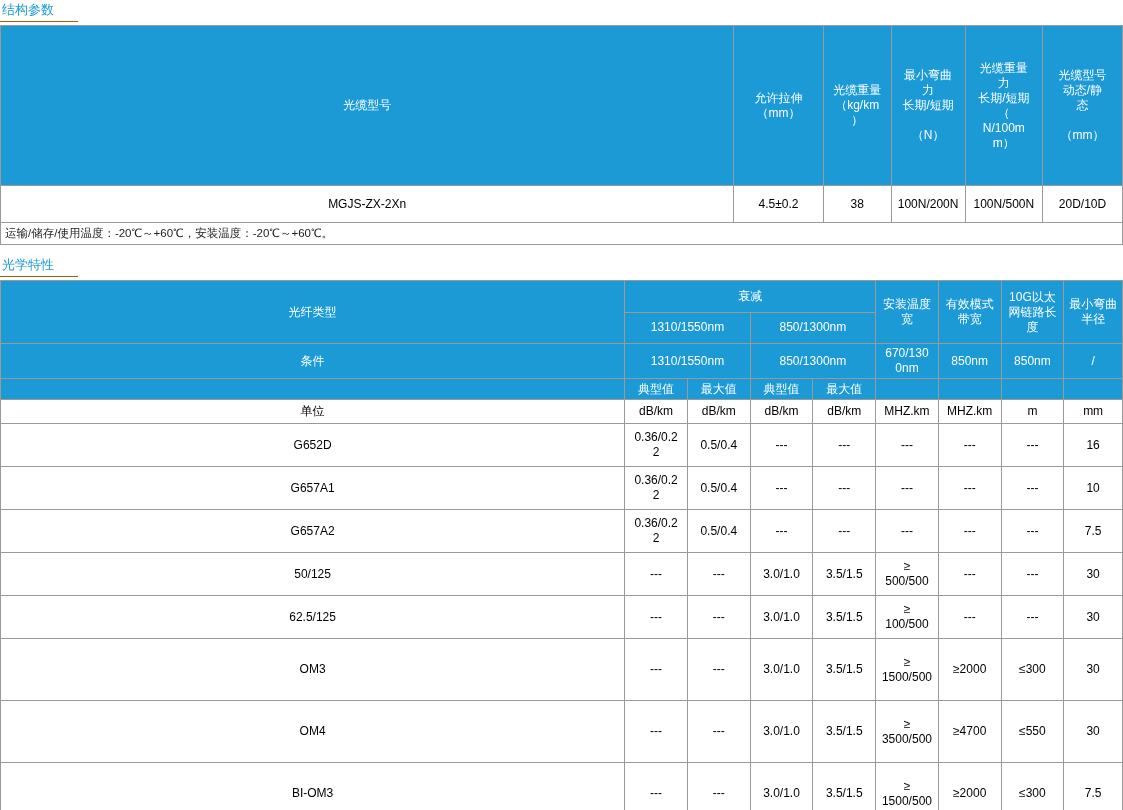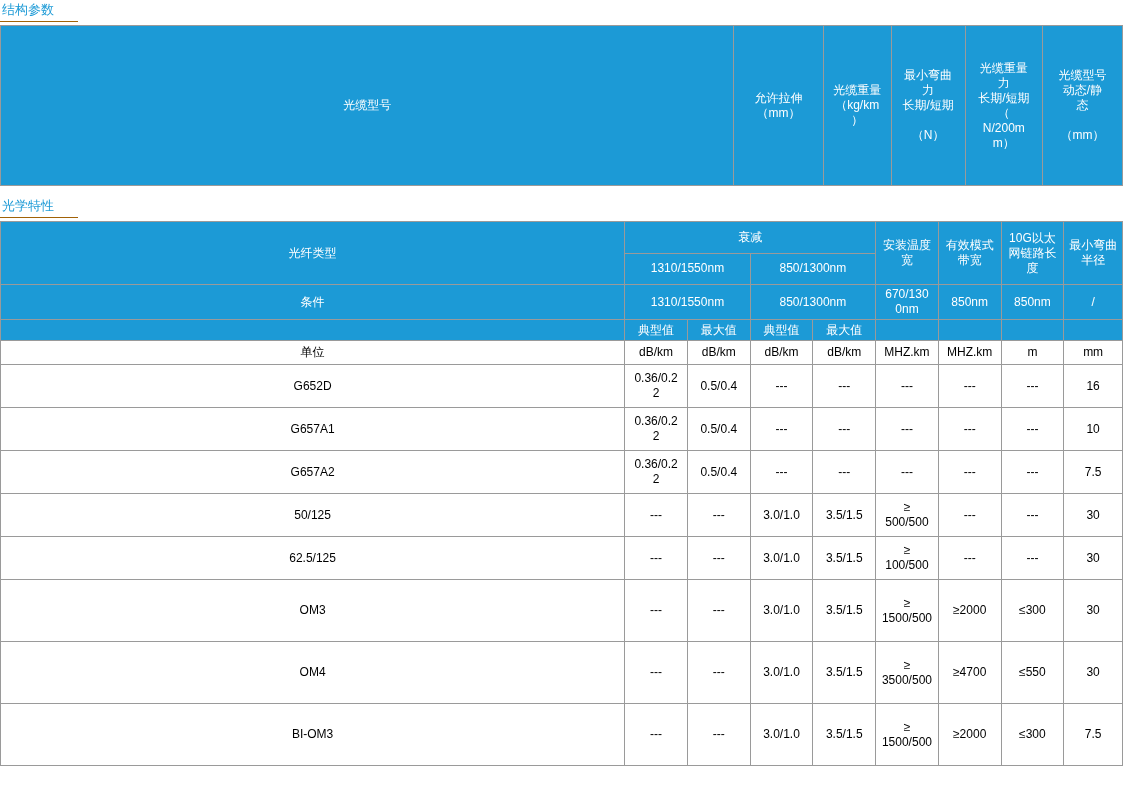--- a/index.html
+++ b/index.html
@@ -94,33 +94,42 @@
             <div>力</div>
             <div>长期/短期</div>
             <div style="height:15px"></div>
             <div>（N）</div>
           </th>
           <th class="hdr">
             <div>光缆重量</div>
             <div>力</div>
             <div>长期/短期</div>
             <div>（</div>
-            <div>N/200m</div>
+            <div>N/100m</div>
             <div>m）</div>
           </th>
           <th class="hdr">
             <div>光缆型号</div>
             <div>动态/静</div>
             <div>态</div>
             <div style="height:15px"></div>
             <div>（mm）</div>
           </th>
         </tr>
+        <tr>
+          <td style="height:32px">MGJS-ZX-2Xn</td>
+          <td>4.5±0.2</td>
+          <td>38</td>
+          <td>100N/200N</td>
+          <td>100N/500N</td>
+          <td>20D/10D</td>
+        </tr>
       </tbody>
     </table>
+    <div class="note">运输/储存/使用温度：-20℃～+60℃，安装温度：-20℃～+60℃。</div>
   </div>
 
   <div class="spacer"></div>
 
   <div>
     <div class="section-title">光学特性</div>
 
     <table class="t1">
       <colgroup>
         <col style="width:617px">

